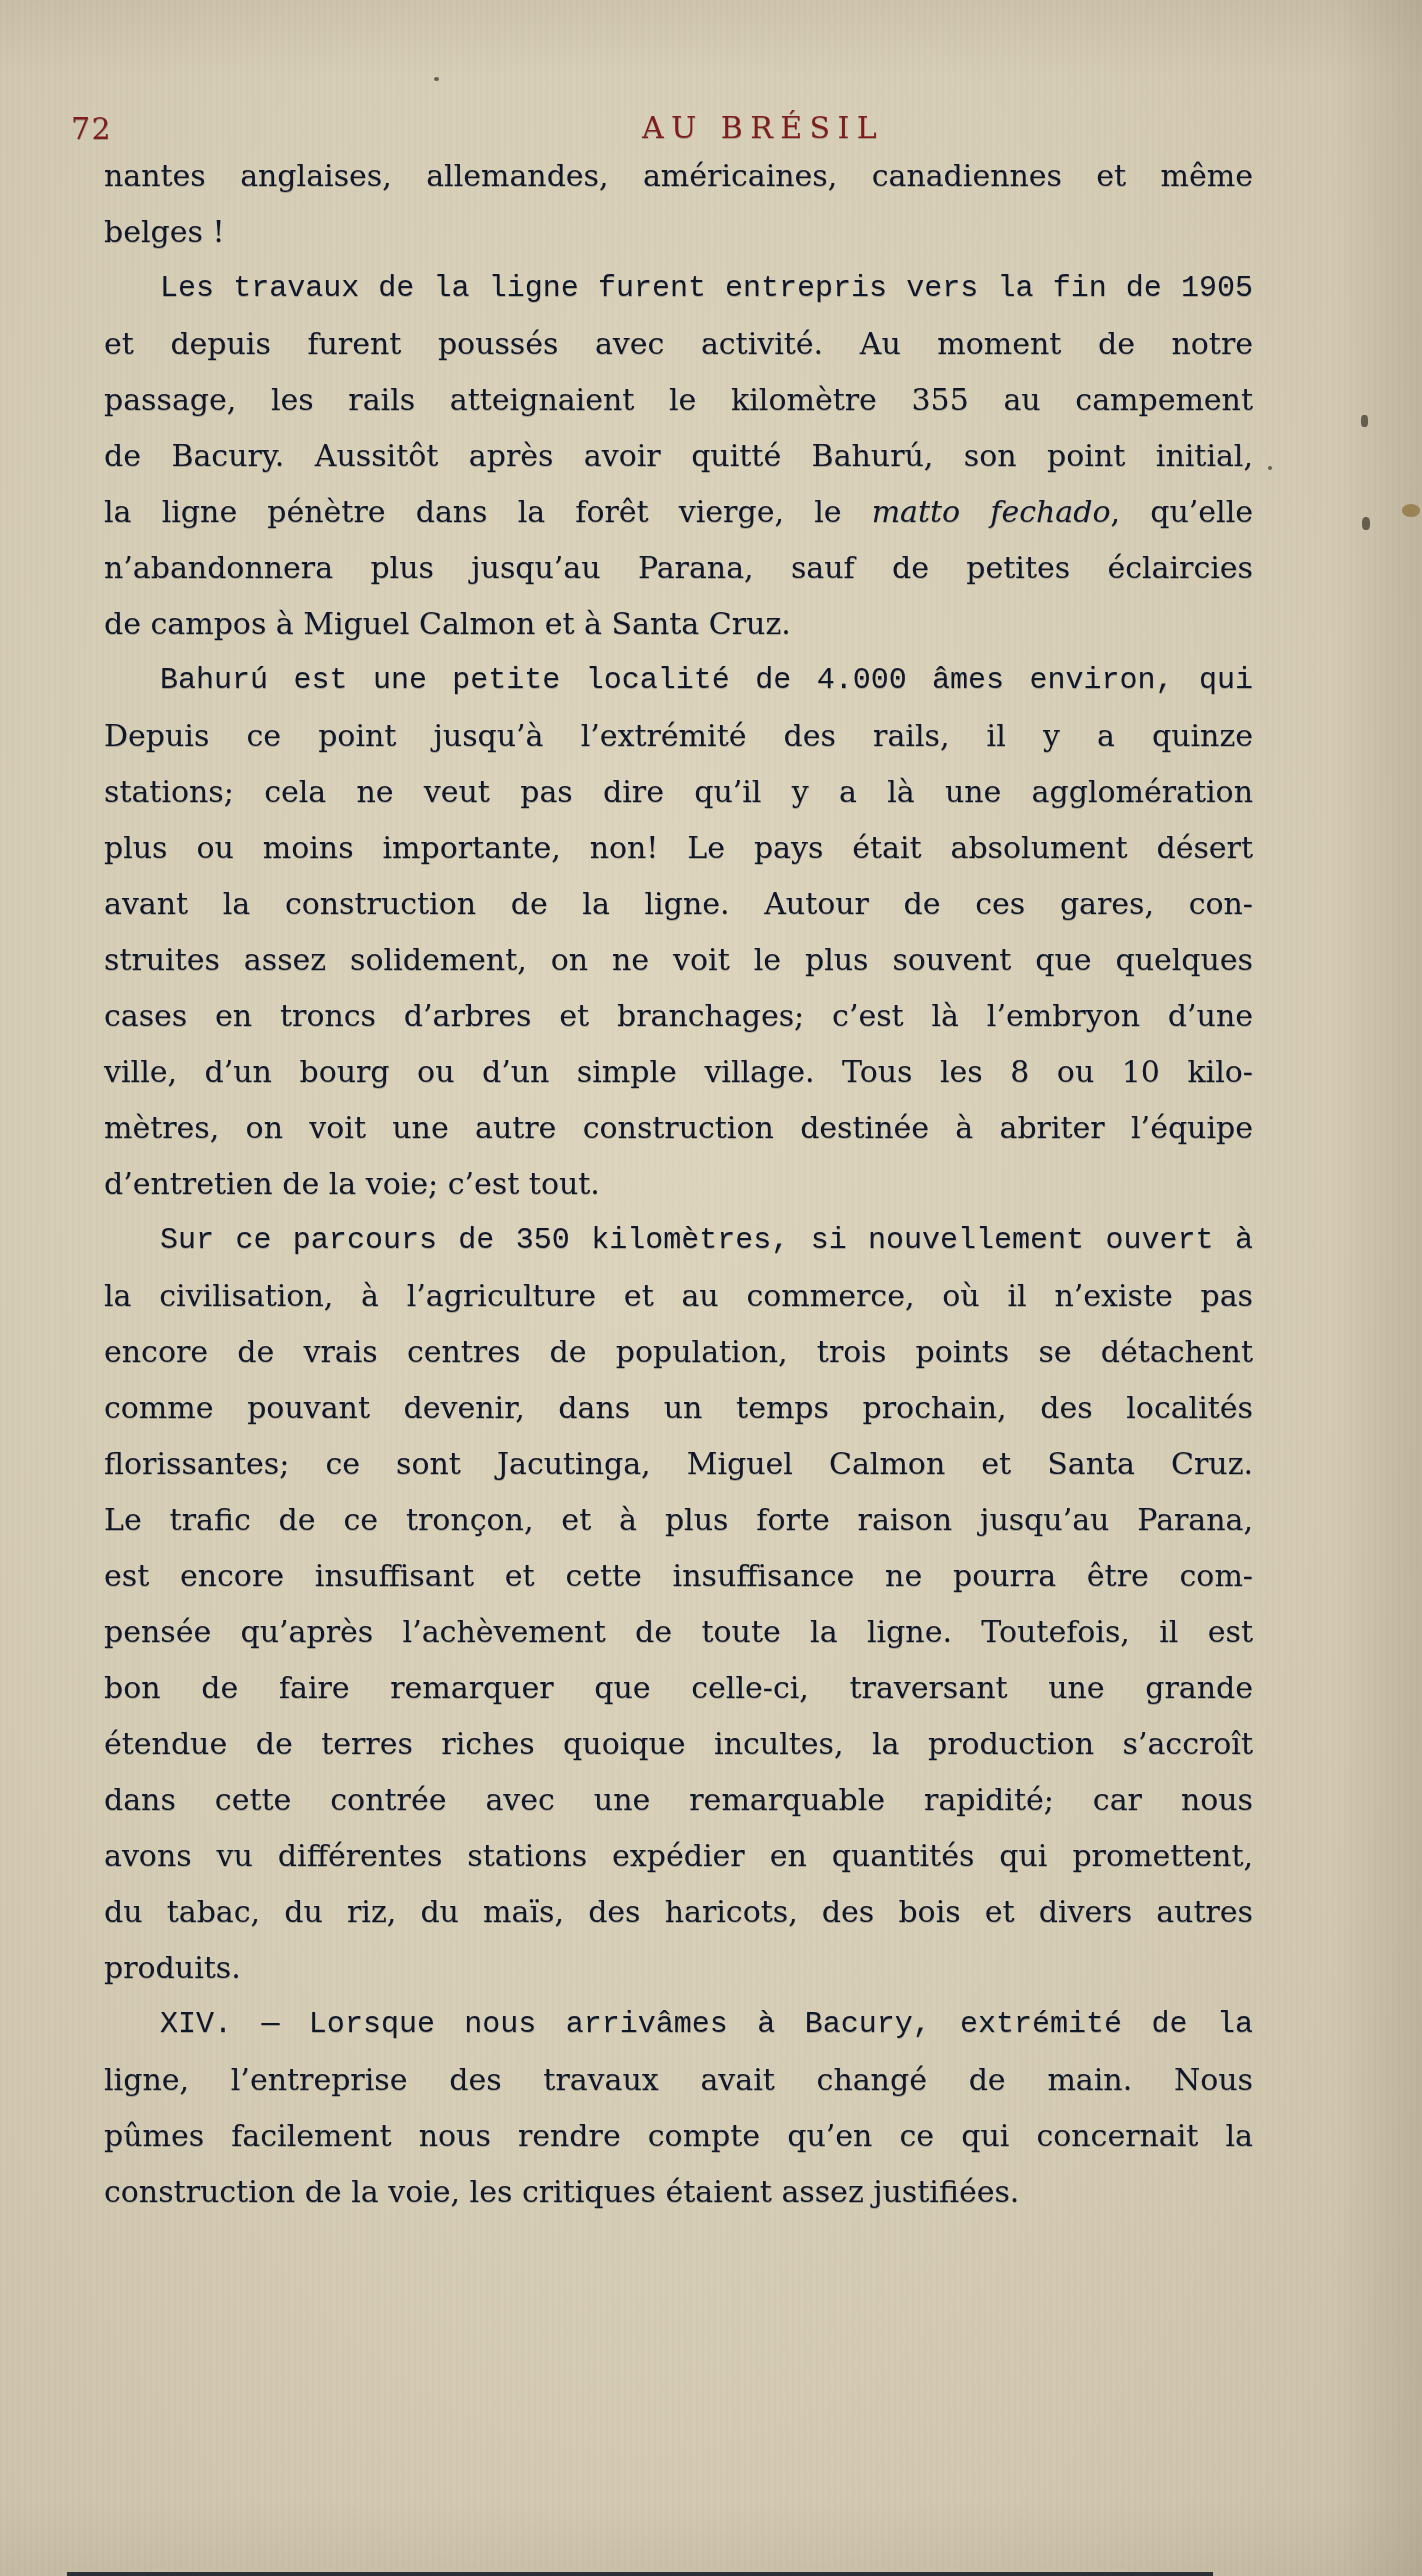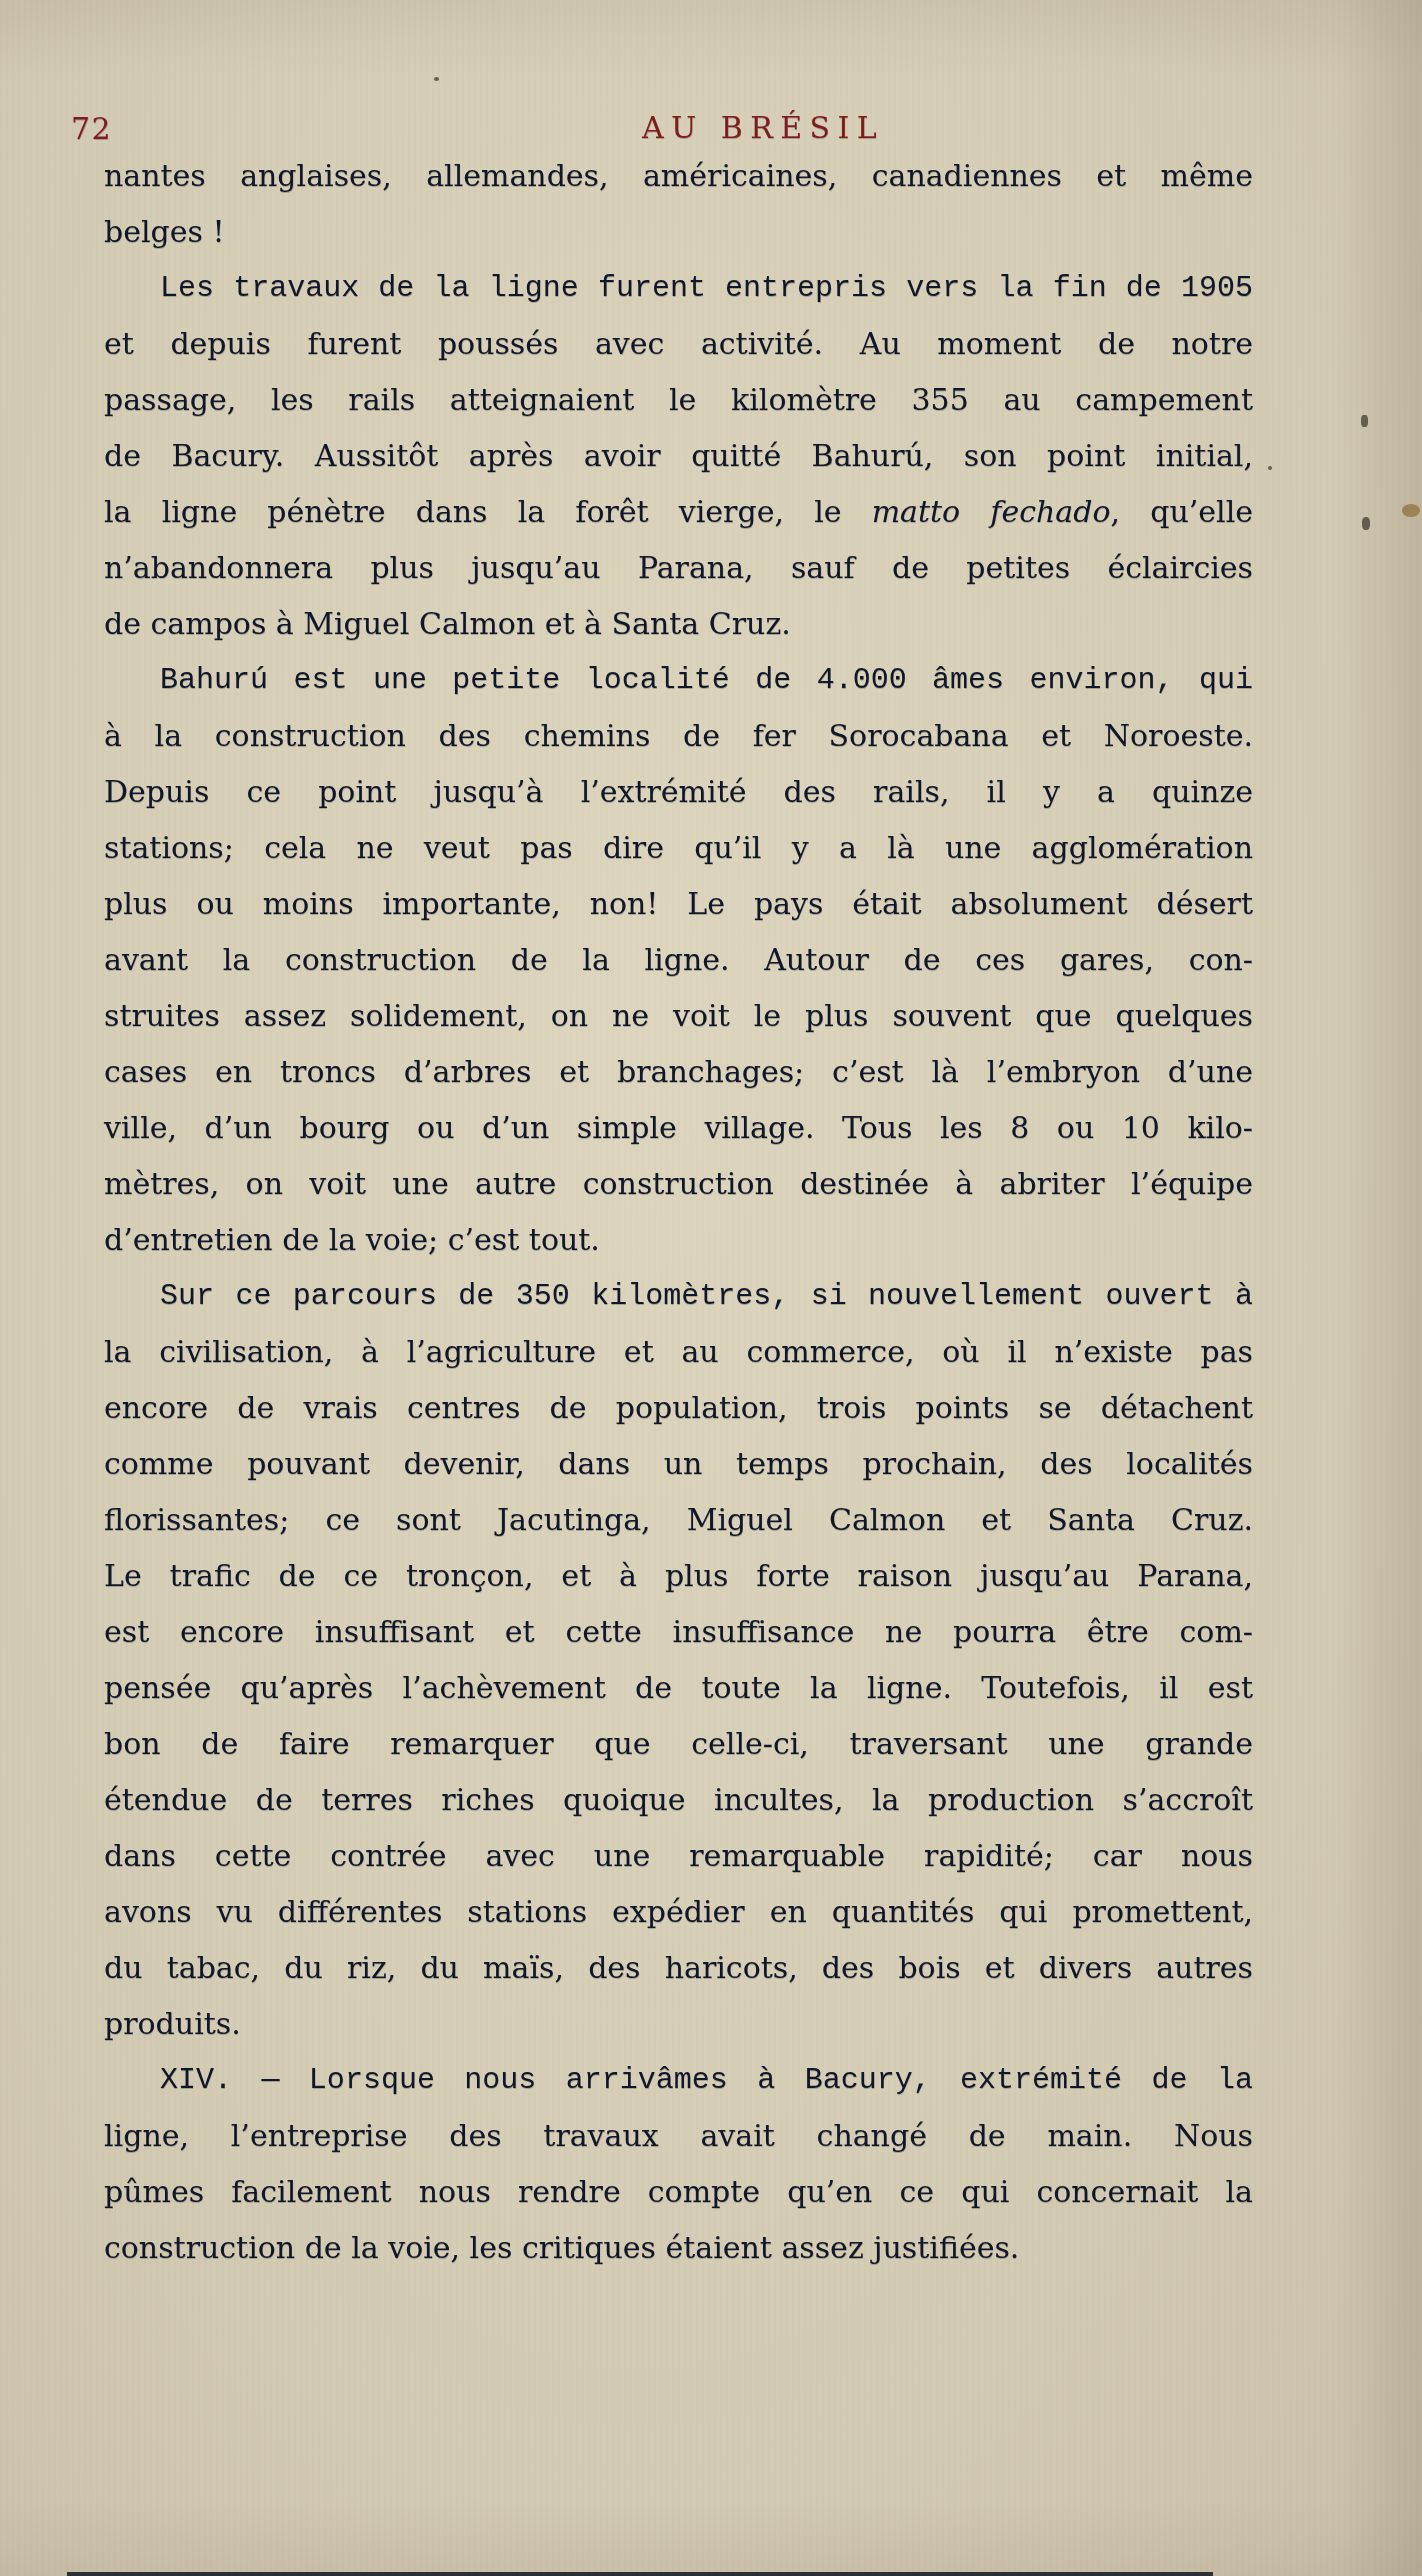--- a/index.html
+++ b/index.html
@@ -122,21 +122,20 @@
       <div class="line"><span>nantes anglaises, allemandes, américaines, canadiennes et même</span></div>
       <div class="line para-end"><span>belges !</span></div>
       <div class="line indent"><span>Les travaux de la ligne furent entrepris vers la fin de 1905</span></div>
       <div class="line"><span>et depuis furent poussés avec activité. Au moment de notre</span></div>
       <div class="line"><span>passage, les rails atteignaient le kilomètre 355 au campement</span></div>
       <div class="line"><span>de Bacury. Aussitôt après avoir quitté Bahurú, son point initial,</span></div>
       <div class="line"><span>la ligne pénètre dans la forêt vierge, le </span><span class="italic">matto fechado</span><span>, qu’elle</span></div>
       <div class="line"><span>n’abandonnera plus jusqu’au Parana, sauf de petites éclaircies</span></div>
       <div class="line para-end"><span>de campos à Miguel Calmon et à Santa Cruz.</span></div>
       <div class="line indent"><span>Bahurú est une petite localité de 4.000 âmes environ, qui</span></div>
-      <div class="line"><span>à la construction des chemins de fer Sorocabana et Noroeste.</span></div>
       <div class="line"><span>Depuis ce point jusqu’à l’extrémité des rails, il y a quinze</span></div>
       <div class="line"><span>stations; cela ne veut pas dire qu’il y a là une agglomération</span></div>
       <div class="line"><span>plus ou moins importante, non! Le pays était absolument désert</span></div>
       <div class="line"><span>avant la construction de la ligne. Autour de ces gares, con-</span></div>
       <div class="line"><span>struites assez solidement, on ne voit le plus souvent que quelques</span></div>
       <div class="line"><span>cases en troncs d’arbres et branchages; c’est là l’embryon d’une</span></div>
       <div class="line"><span>ville, d’un bourg ou d’un simple village. Tous les 8 ou 10 kilo-</span></div>
       <div class="line"><span>mètres, on voit une autre construction destinée à abriter l’équipe</span></div>
       <div class="line para-end"><span>d’entretien de la voie; c’est tout.</span></div>
       <div class="line indent"><span>Sur ce parcours de 350 kilomètres, si nouvellement ouvert à</span></div>

